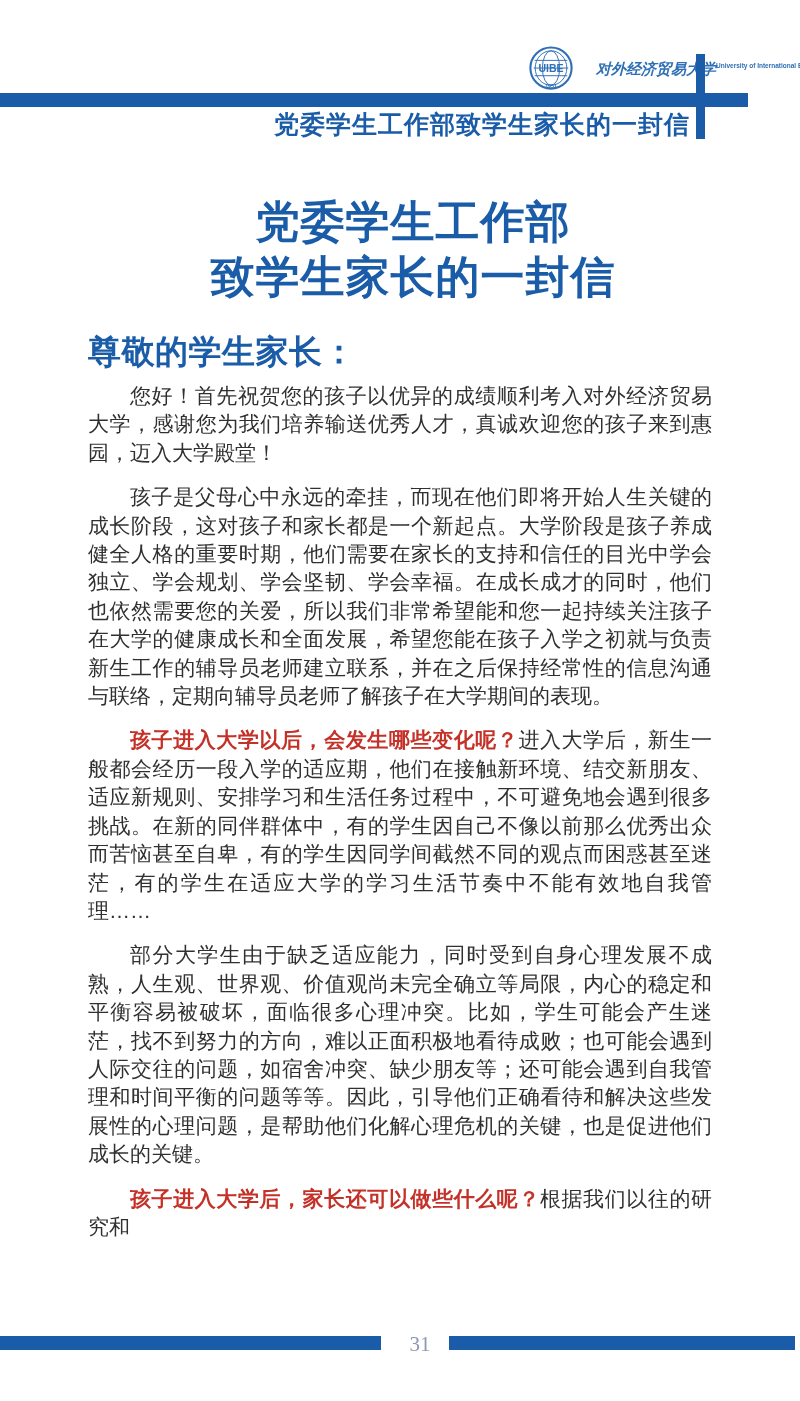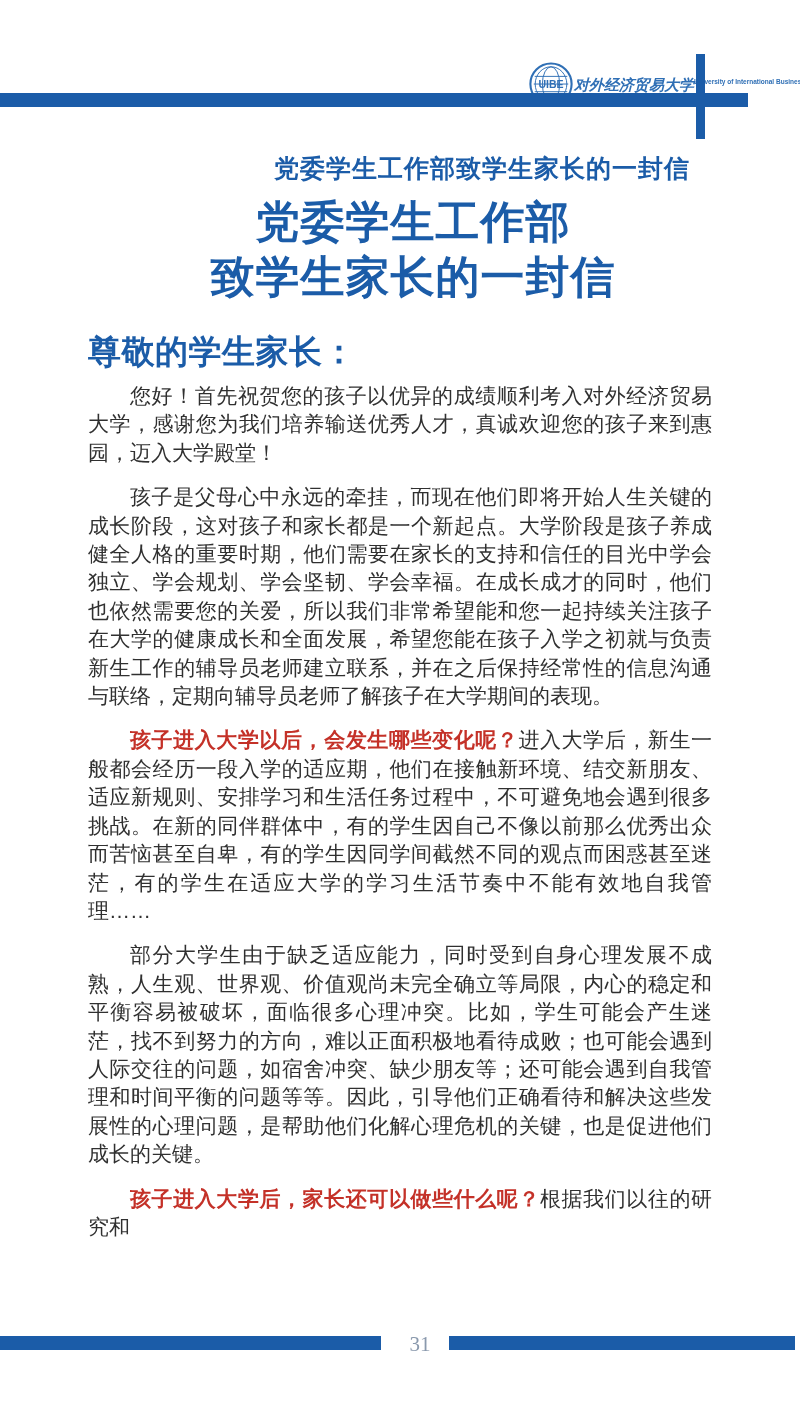--- a/index.html
+++ b/index.html
@@ -14,22 +14,22 @@
     width:800px;height:1401px;
     background:#ffffff;
     font-family:"Liberation Sans","DejaVu Sans",sans-serif;
     position:relative;
     overflow:hidden;
   }
   .page{position:relative;width:800px;height:1401px;background:#fff;}
 
   
   .logo-block{
-    position:absolute;top:60px;left:528px;width:170px;height:50px;
-    display:flex;align-items:center;gap:0;color:var(--logo_blue);
+    position:absolute;top:44px;left:528px;width:170px;height:50px;
+    display:flex;align-items:center;gap:22px;color:var(--logo_blue);
   }
   .seal{flex:0 0 auto;}
   .logo-names{display:flex;flex-direction:row;justify-content:center;}
   .logo-zh{
     font-size:15px;font-weight:bold;font-style:italic;
     letter-spacing:0px;color:var(--logo_blue);white-space:nowrap;
     font-family:"Liberation Serif","DejaVu Serif",serif;
   }
   .logo-en{
     font-size:6.5px;font-weight:bold;color:var(--logo_blue);
@@ -39,21 +39,21 @@
     position:absolute;top:93px;left:0;width:748px;height:14px;
     background:var(--brand_blue);
   }
   .vert-bar{
     position:absolute;top:54px;left:696px;width:9px;height:85px;
     background:var(--brand_blue);
   }
   .running-title{
     position:absolute;top:108px;right:110px;
     font-size:25px;font-weight:bold;letter-spacing:1px;
-    color:var(--brand_blue);white-space:nowrap;margin-top:44px;
+    color:var(--brand_blue);white-space:nowrap;
   }
 
   
   .main-title{
     position:absolute;top:194px;left:0;width:826px;
     text-align:center;color:var(--brand_blue);
     font-size:44px;font-weight:bold;line-height:55px;letter-spacing:1px;
   }
 
   

